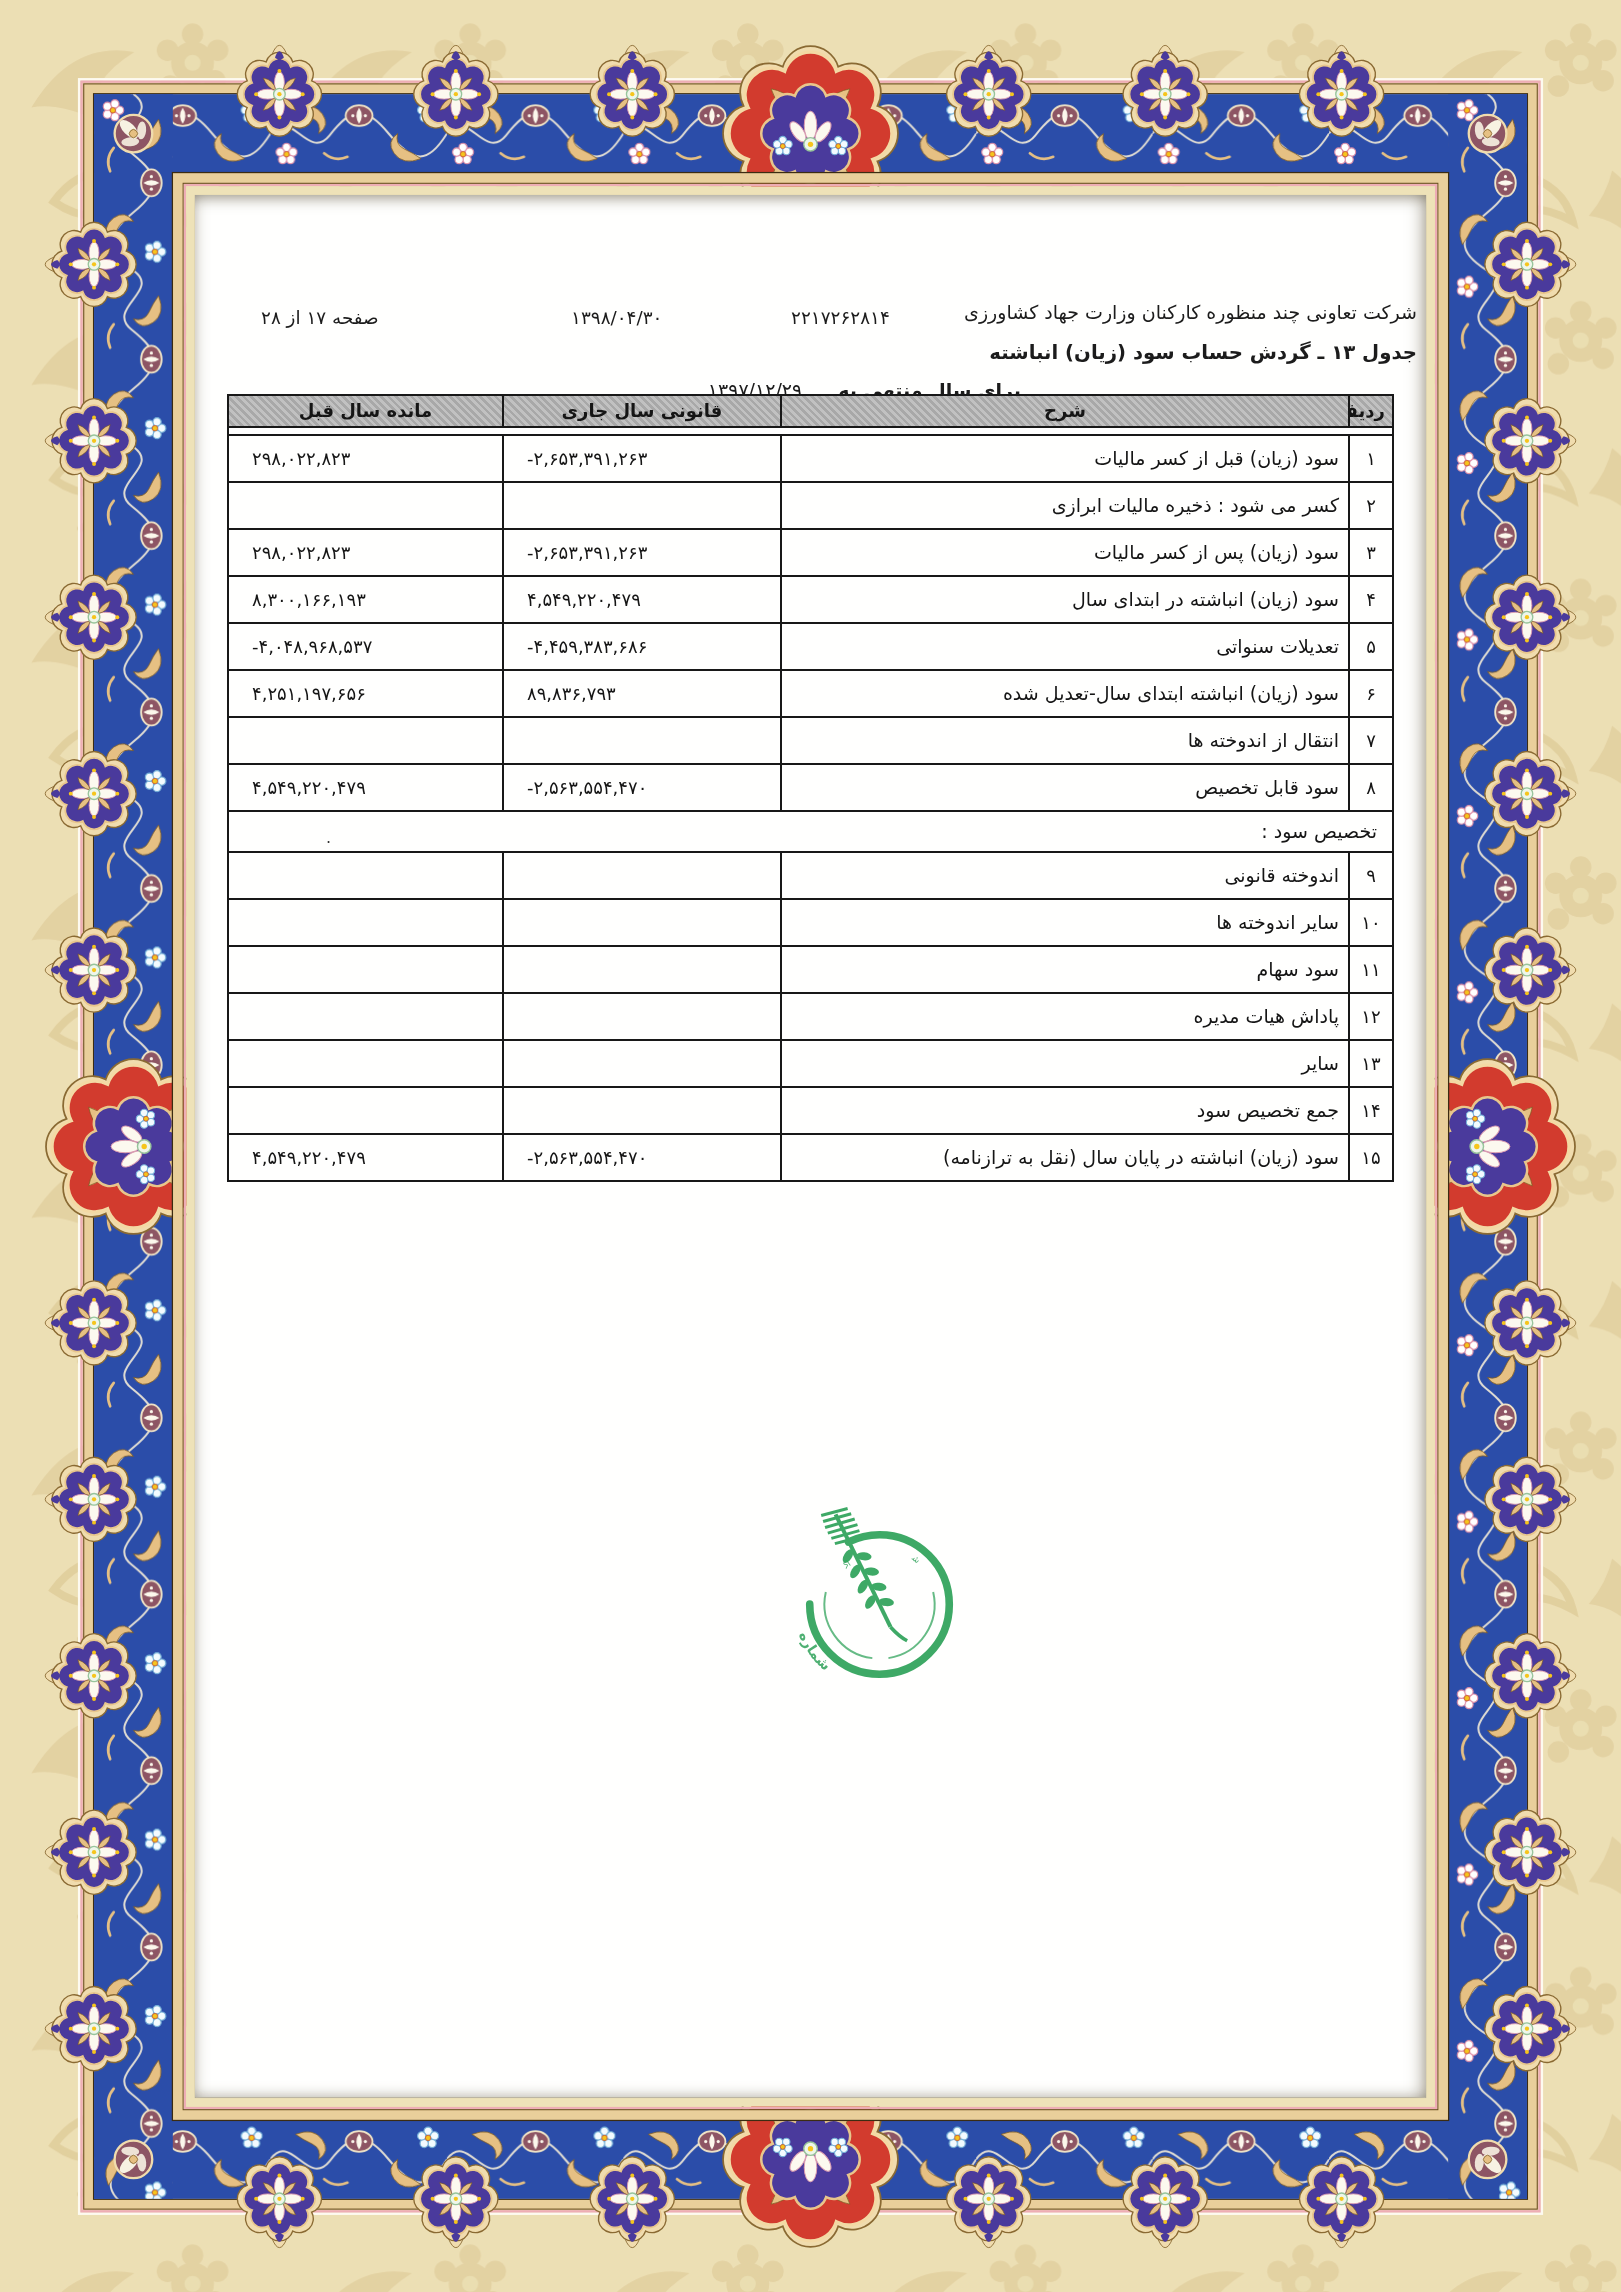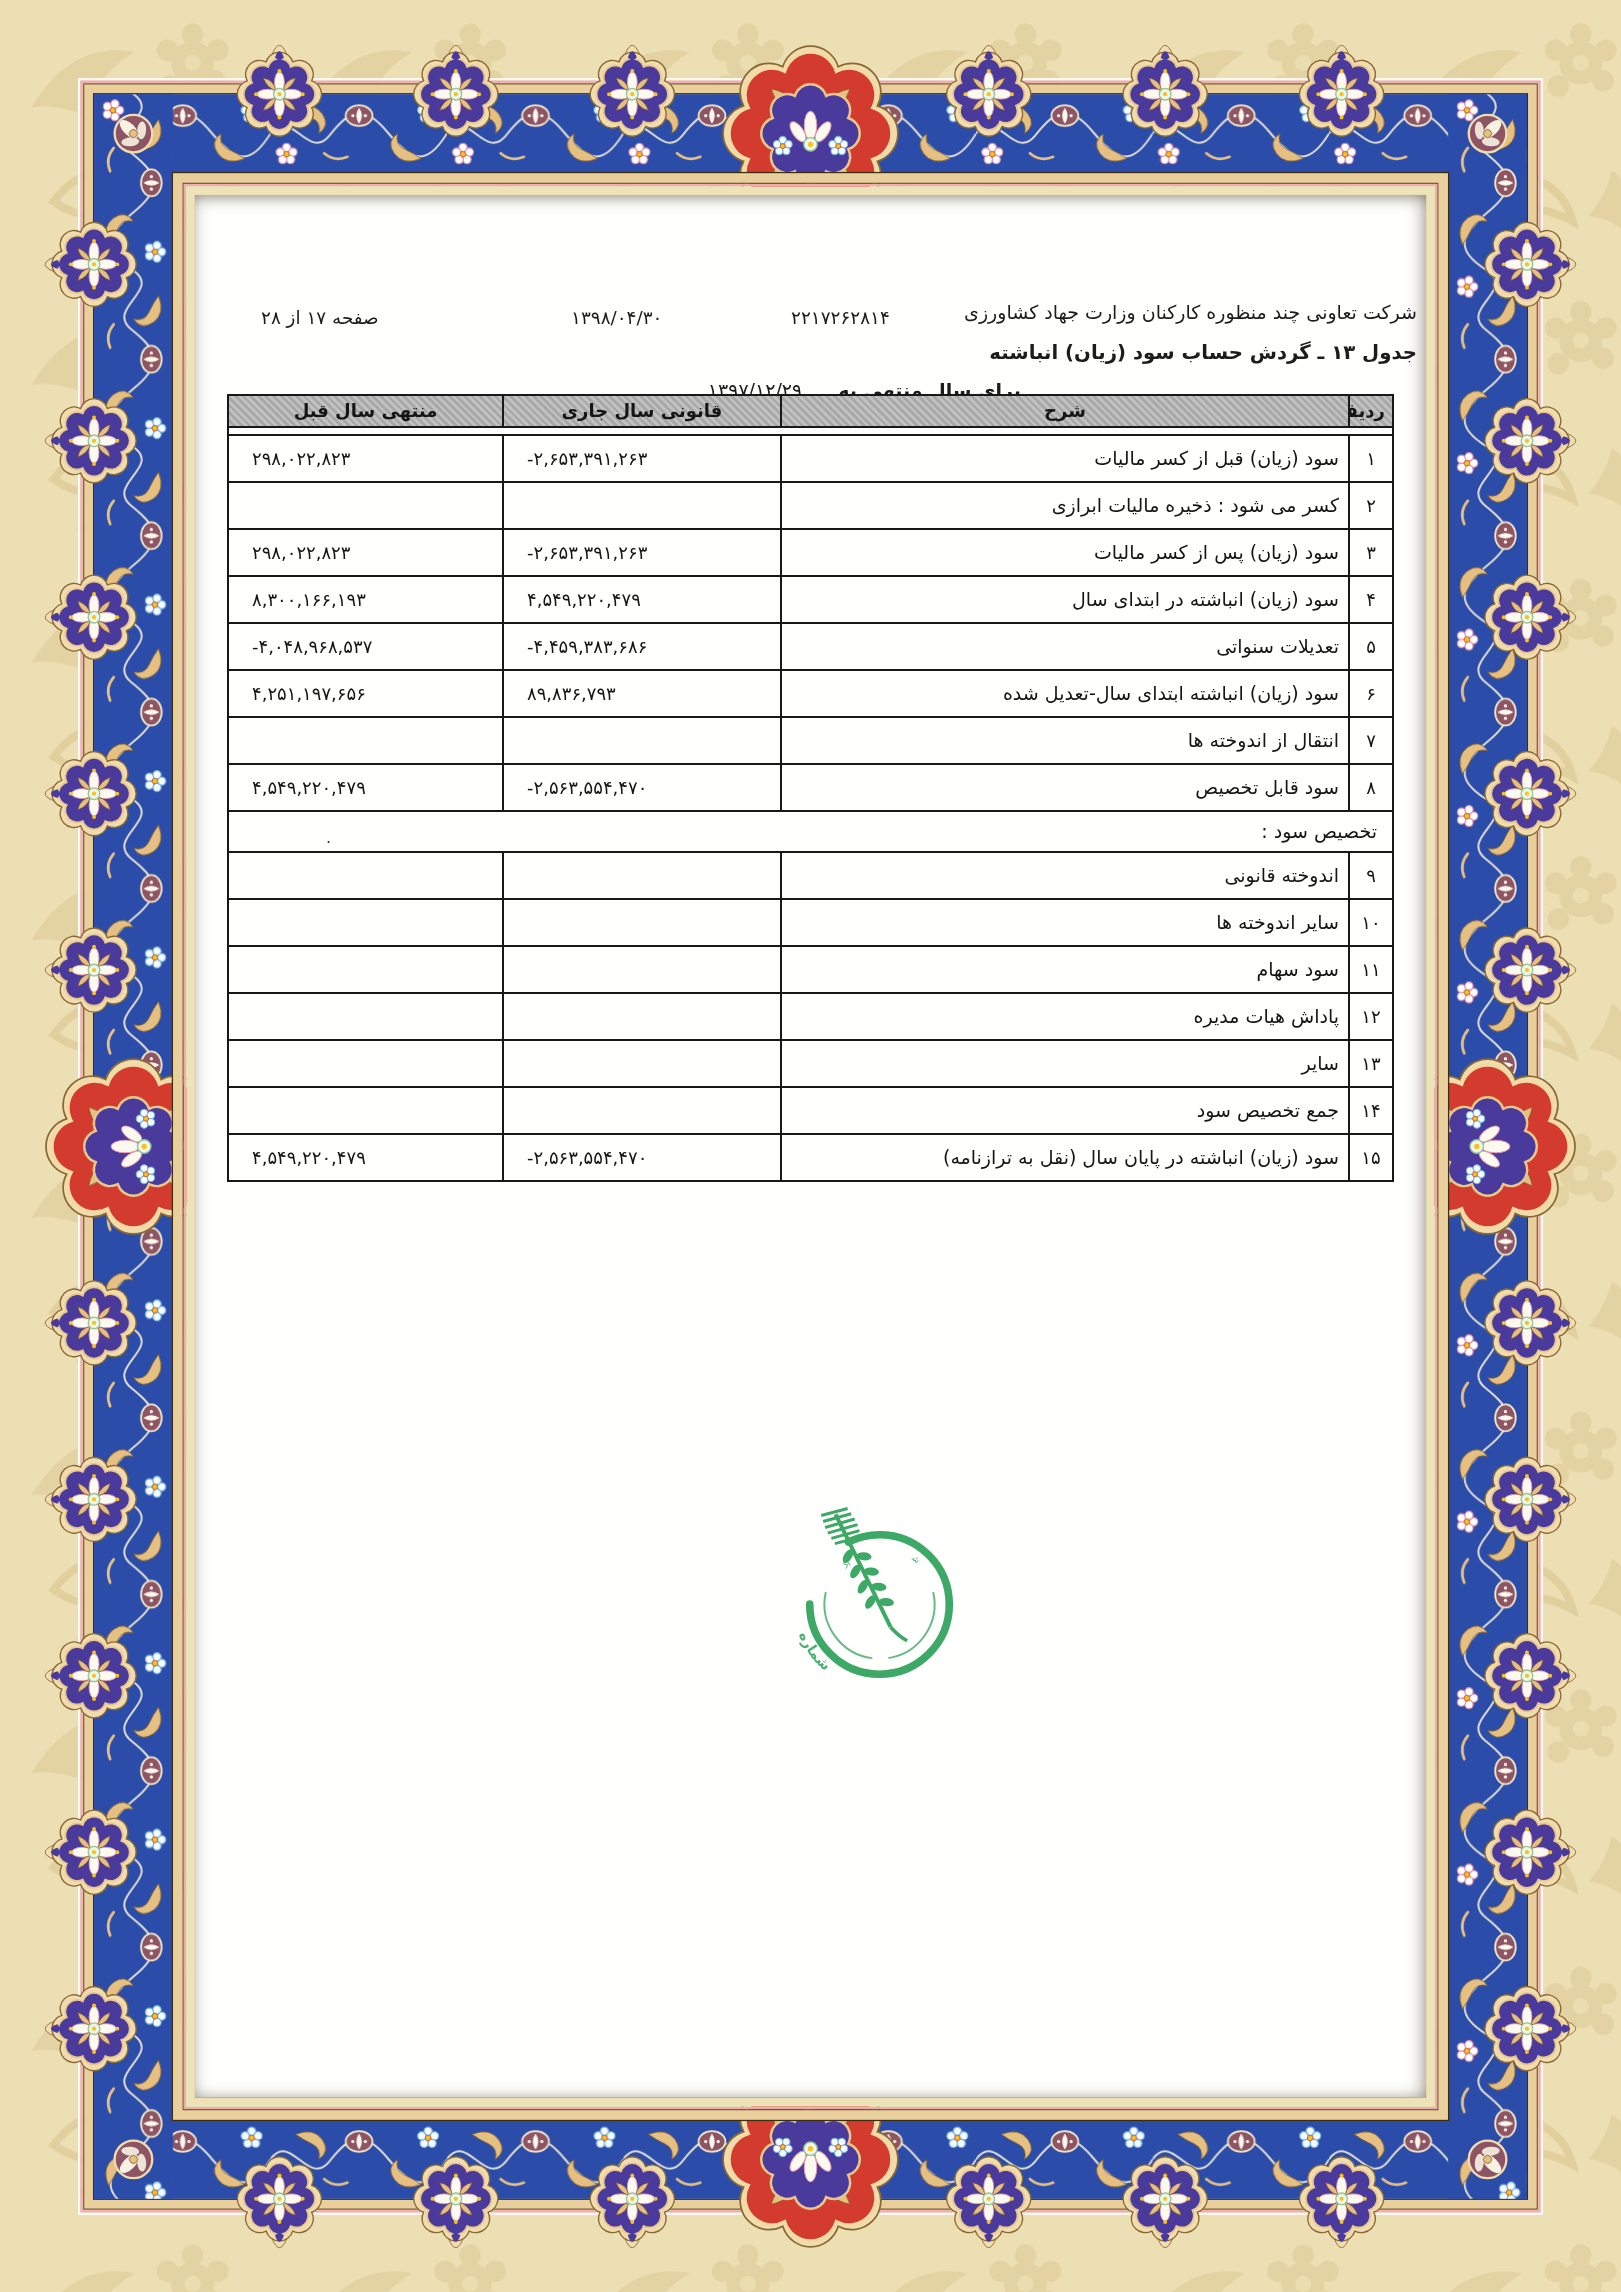--- a/index.html
+++ b/index.html
@@ -256,21 +256,21 @@
           <col class="c-no">
           <col class="c-desc">
           <col class="c-cur">
           <col class="c-prev">
         </colgroup>
       <thead>
         <tr>
           <th>ردیف</th>
           <th>شرح</th>
           <th>قانونی سال جاری</th>
-          <th>منتهی سال قبل</th>
+          <th>مانده سال قبل</th>
         </tr>
         <tr class="gap">
           <td colspan="4"></td>
         </tr>
       </thead>
       <tbody>
           <tr>
             <td class="no">۱</td>
             <td class="desc">سود (زیان) قبل از کسر مالیات</td>
             <td class="num">-۲,۶۵۳,۳۹۱,۲۶۳</td>

